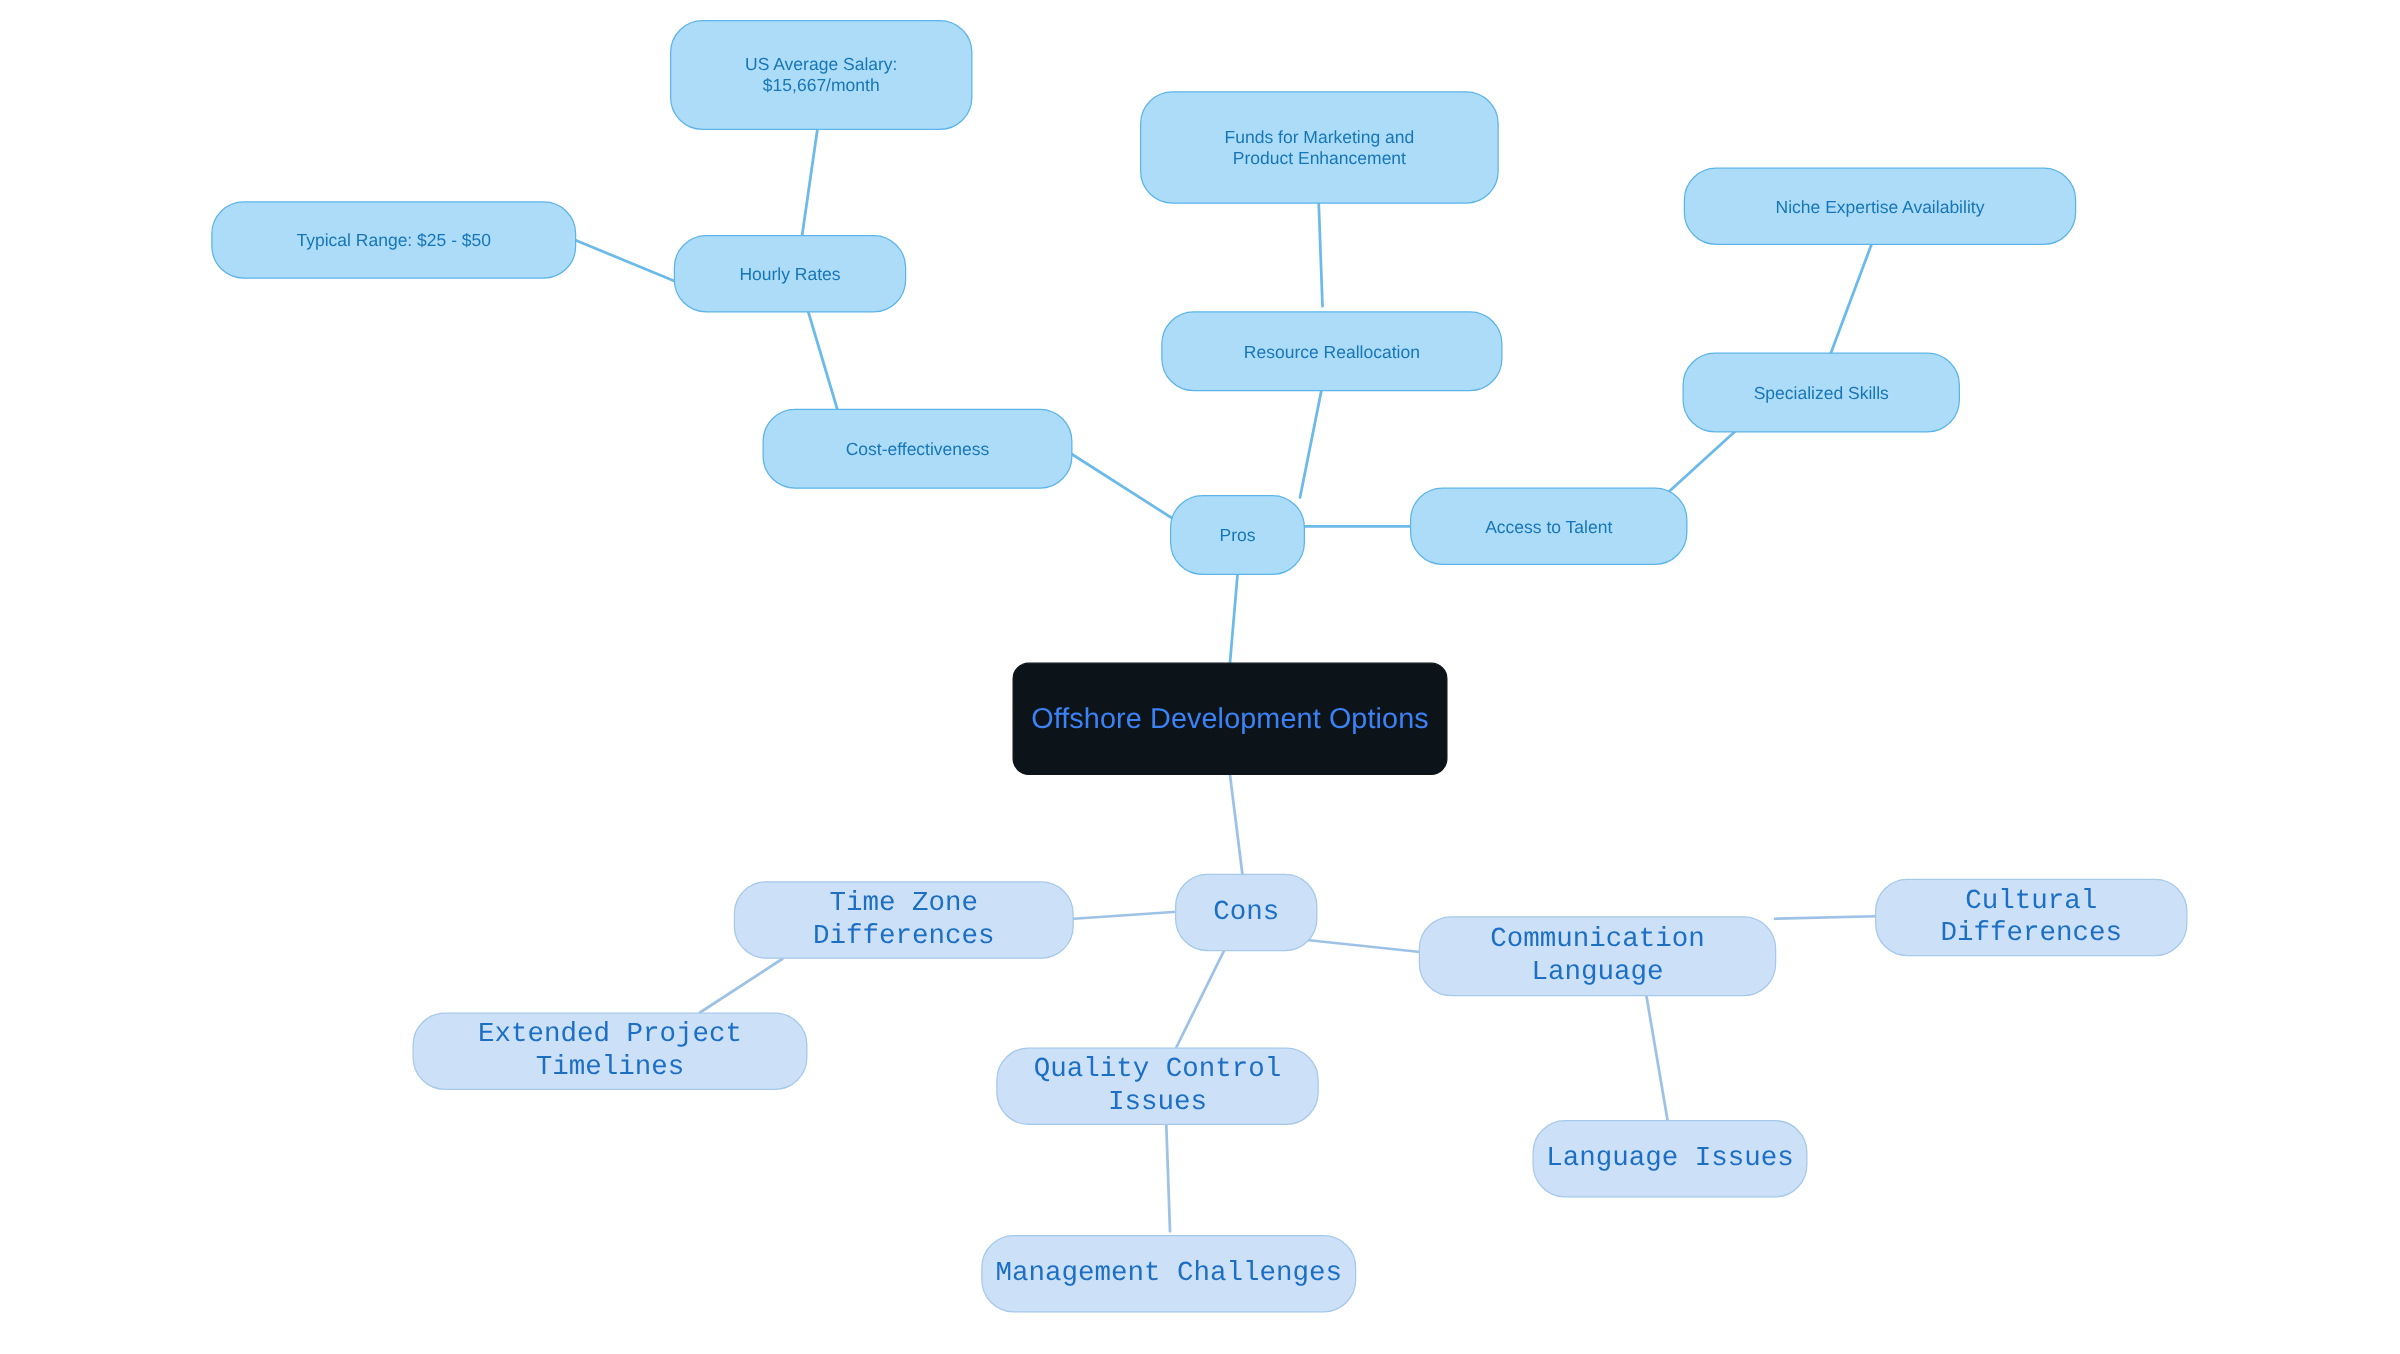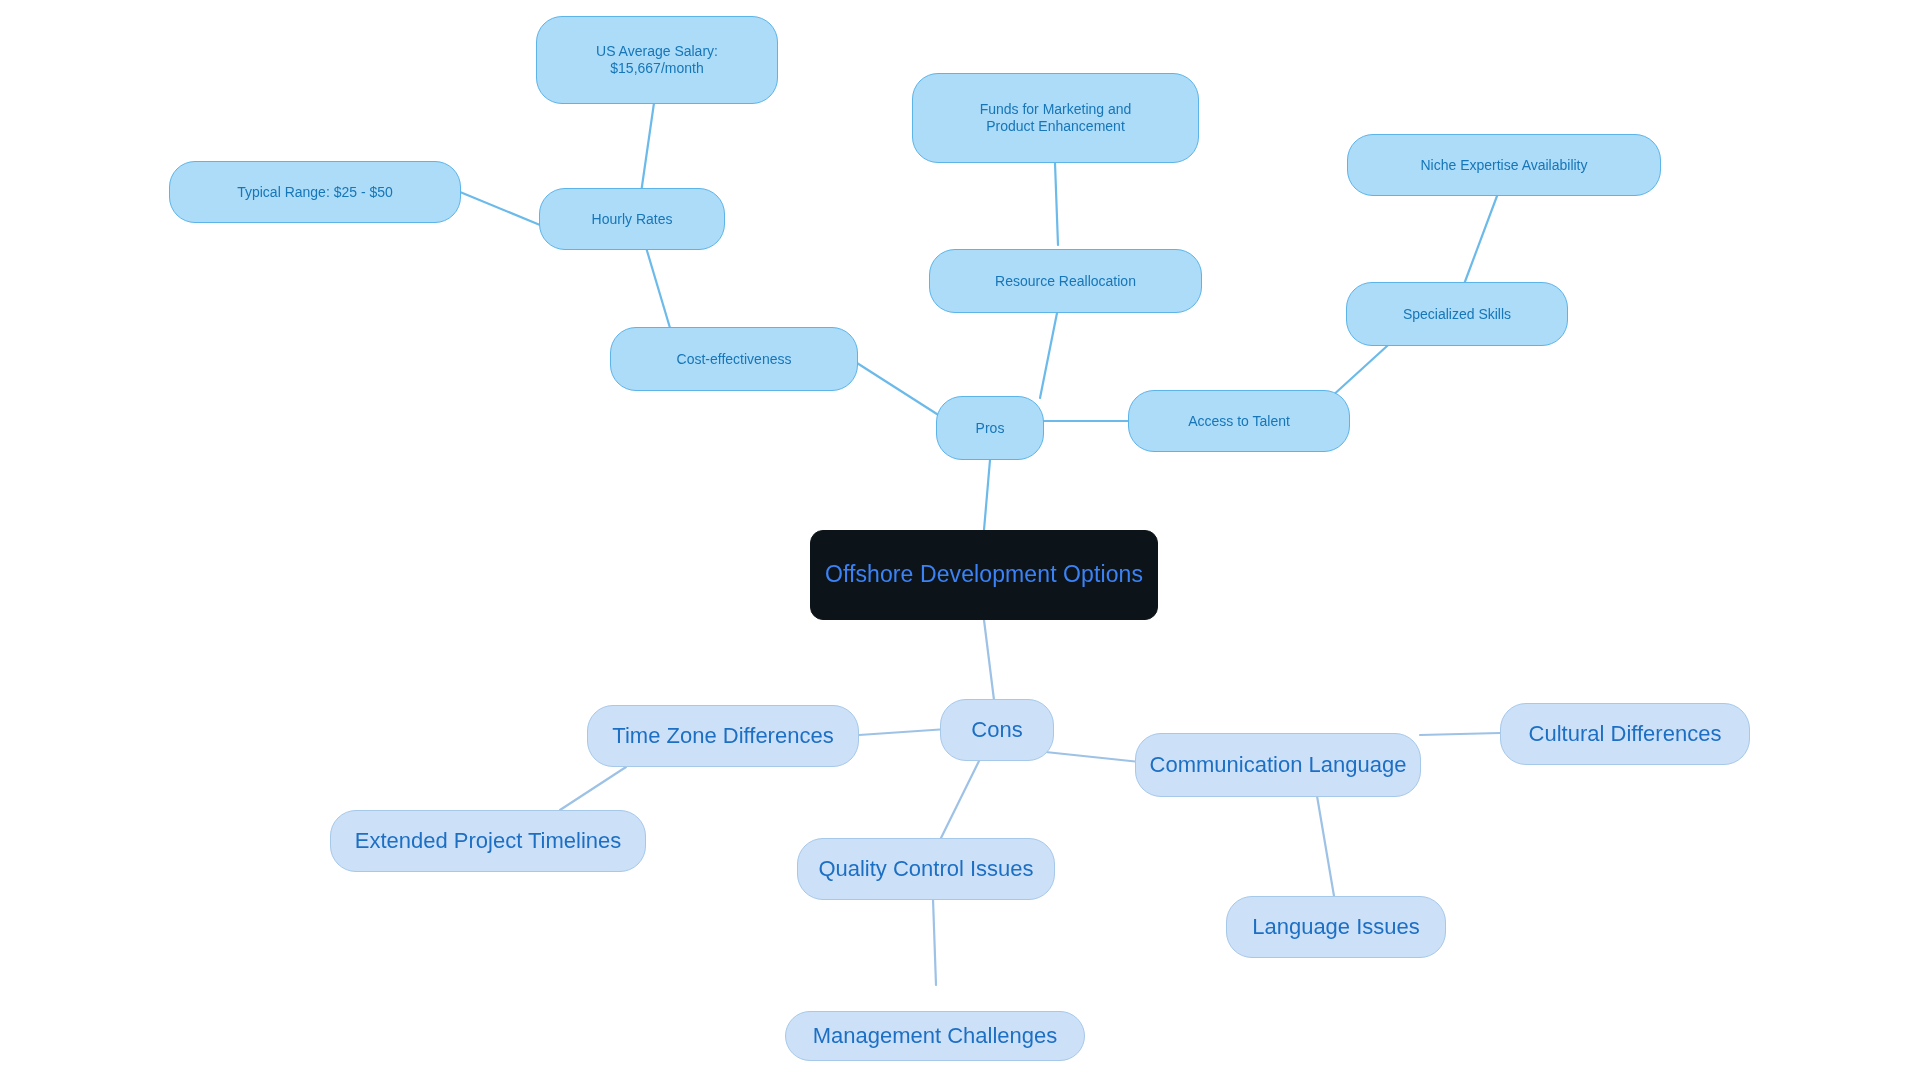--- a/index.html
+++ b/index.html
@@ -51,20 +51,21 @@
     border-radius: 26px;
     color: #1676b8;
     font-size: 14px;
   }
   .node-cons {
     background: #cce1f8;
     border: 1.4px solid #a6c8e9;
     border-radius: 26px;
     color: #1d6fc4;
     font-size: 22px;
+    font-family: Liberation Mono, monospace;
   }
 </style>
 </head>
 <body>
 
 <div id="canvas">
 
   <svg id="edges" viewBox="0 0 1920 1083">
     <g fill="none" stroke-width="2.2" stroke-linecap="round">
 
@@ -121,21 +122,21 @@
   <div class="node node-pros" style="left:1346px; top:282px; width:222px; height:64px;">Specialized Skills</div>
 
   <div class="node node-cons" style="left:940px; top:699px; width:114px; height:62px;">Cons</div>
 
   <div class="node node-cons" style="left:587px; top:705px; width:272px; height:62px;">Time Zone Differences</div>
 
   <div class="node node-cons" style="left:797px; top:838px; width:258px; height:62px;">Quality Control Issues</div>
 
   <div class="node node-cons" style="left:330px; top:810px; width:316px; height:62px;">Extended Project Timelines</div>
 
-  <div class="node node-cons" style="left:785px; top:1011px; width:300px; height:50px;">Management Challenges</div>
+  <div class="node node-cons" style="left:785px; top:988px; width:300px; height:62px;">Management Challenges</div>
 
   <div class="node node-cons" style="left:1135px; top:733px; width:286px; height:64px;">Communication Language</div>
 
   <div class="node node-cons" style="left:1500px; top:703px; width:250px; height:62px;">Cultural Differences</div>
 
   <div class="node node-cons" style="left:1226px; top:896px; width:220px; height:62px;">Language Issues</div>
 
 </div>
 
 </body></html>

